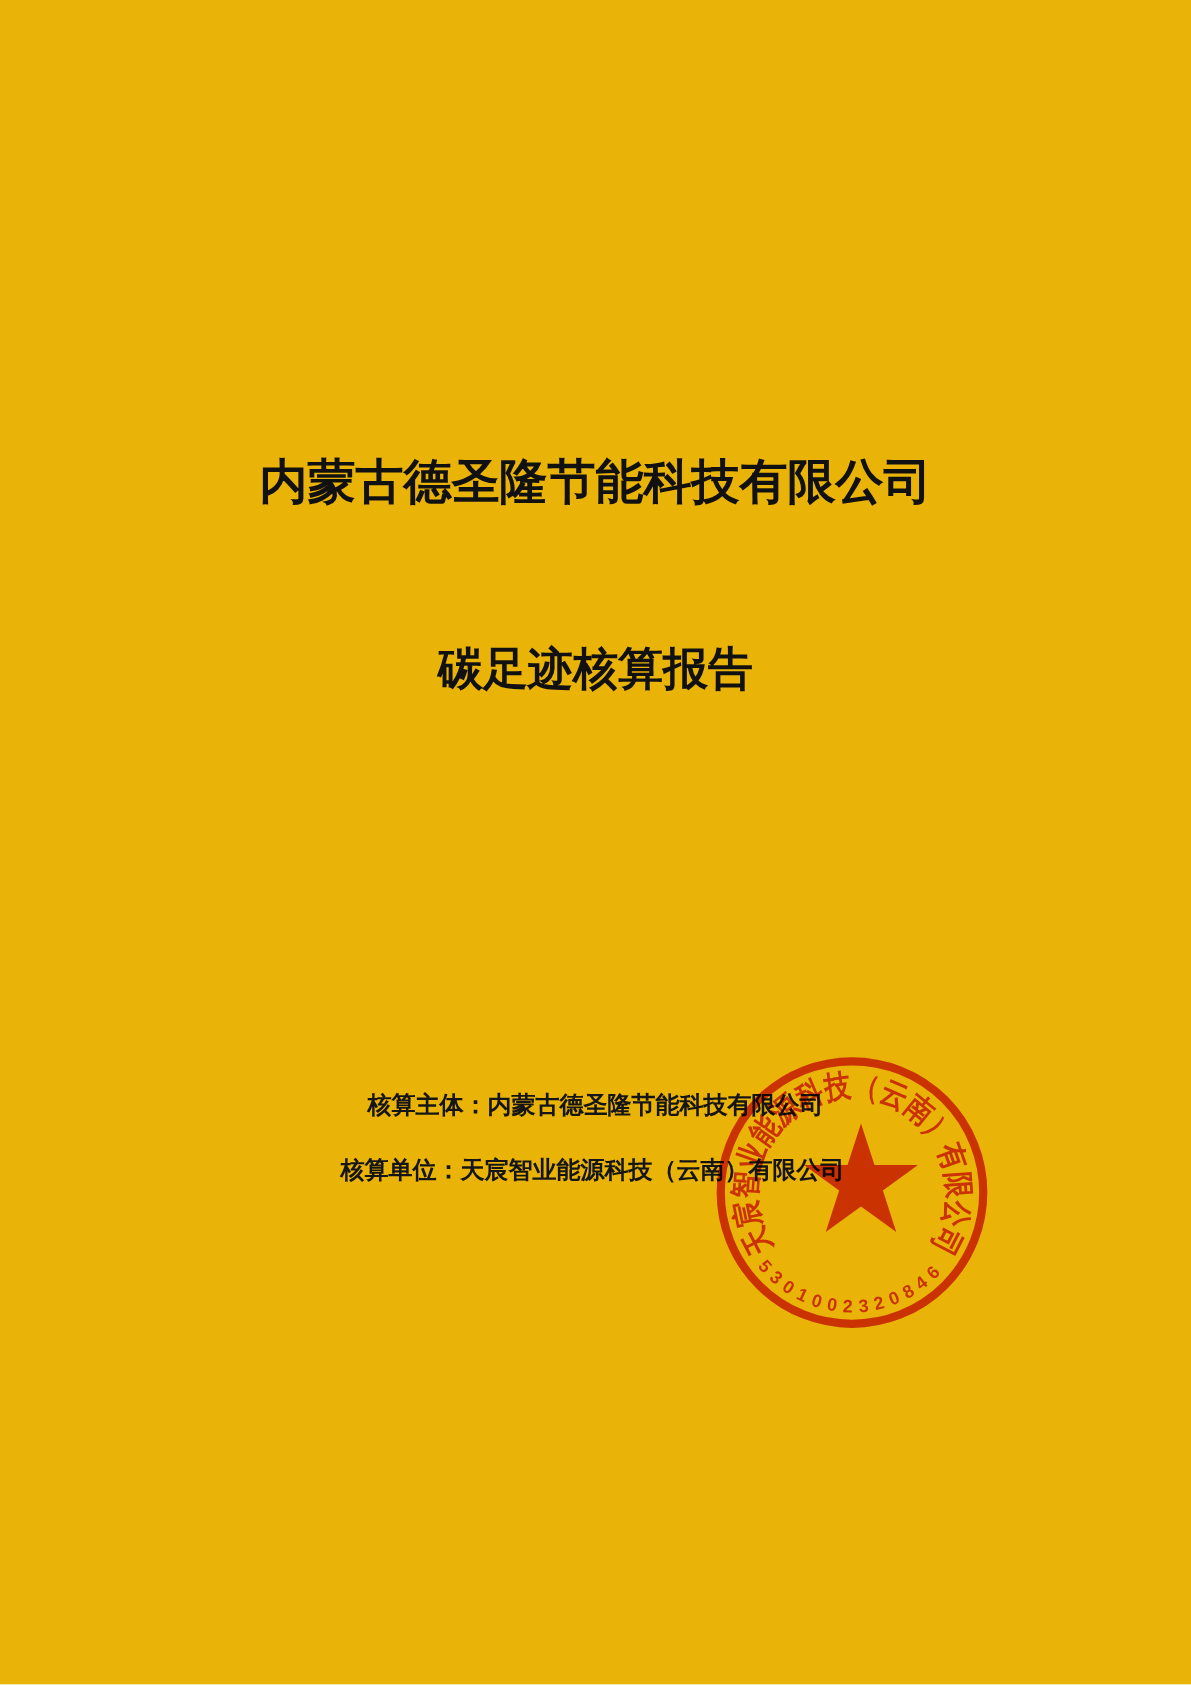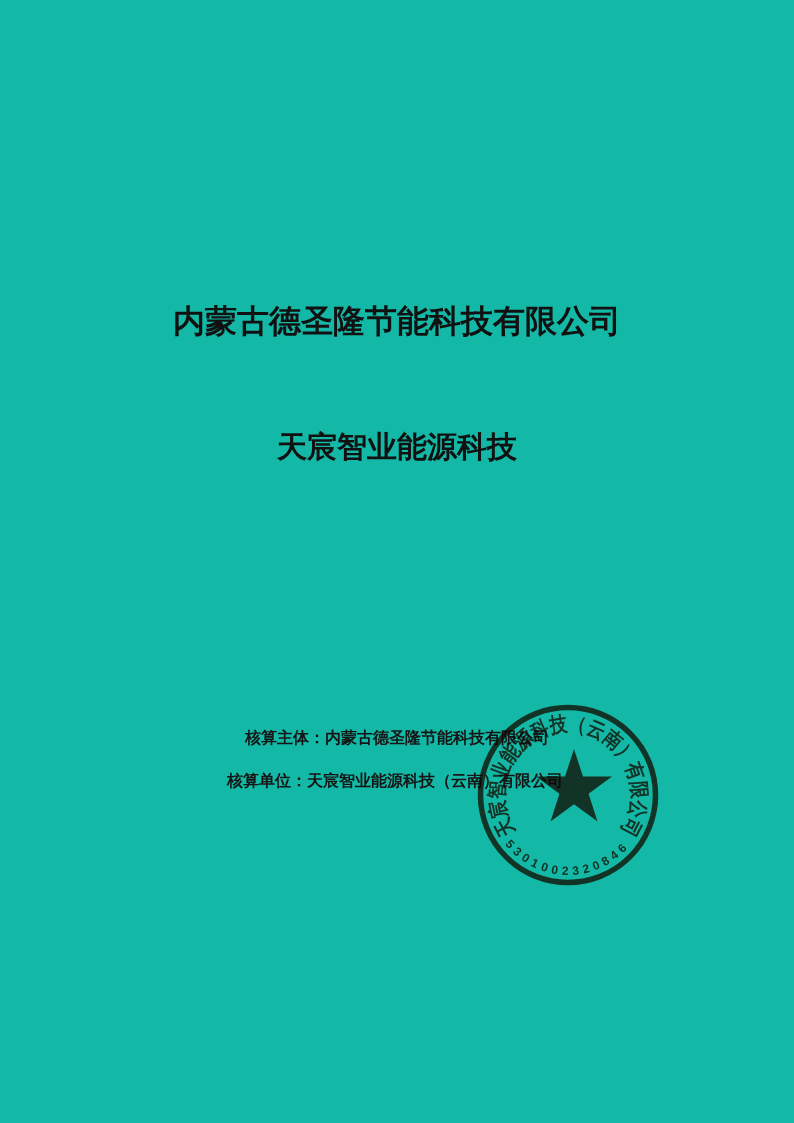--- a/index.html
+++ b/index.html
@@ -1,20 +1,20 @@
 <!DOCTYPE html>
 <html><head>
 <meta charset="utf-8">
 <style>
   html, body { margin: 0; padding: 0; background: #ffffff; }
   .page {
     position: relative;
     width: 794px;
     height: 1123px;
-    background: #14b8a6;
+    background: #eab308;
     overflow: hidden;
     font-family: "Liberation Serif", "DejaVu Serif", serif;
     color: #111111;
   }
   .company-title {
     position: absolute;
     top: 303px;
     left: 0;
     width: 794px;
     text-align: center;
@@ -72,21 +72,21 @@
     letter-spacing: 1px;
   }
 </style>
 </head>
 <body>
 
 <div class="page">
 
   <div class="company-title">内蒙古德圣隆节能科技有限公司</div>
 
-  <div class="report-subtitle">天宸智业能源科技</div>
+  <div class="report-subtitle">碳足迹核算报告</div>
 
   <div class="info-line l1">核算主体：内蒙古德圣隆节能科技有限公司</div>
 
   <div class="info-line l2">核算单位：天宸智业能源科技（云南）有限公司</div>
 
 
   <div class="seal">
     <svg viewBox="-100 -100 200 200" xmlns="http://www.w3.org/2000/svg">
       <defs>
         <path id="sealArcTop" d="M -52.4,36.7 A 64,64 0 1 1 52.4,36.7" fill="none"></path>

